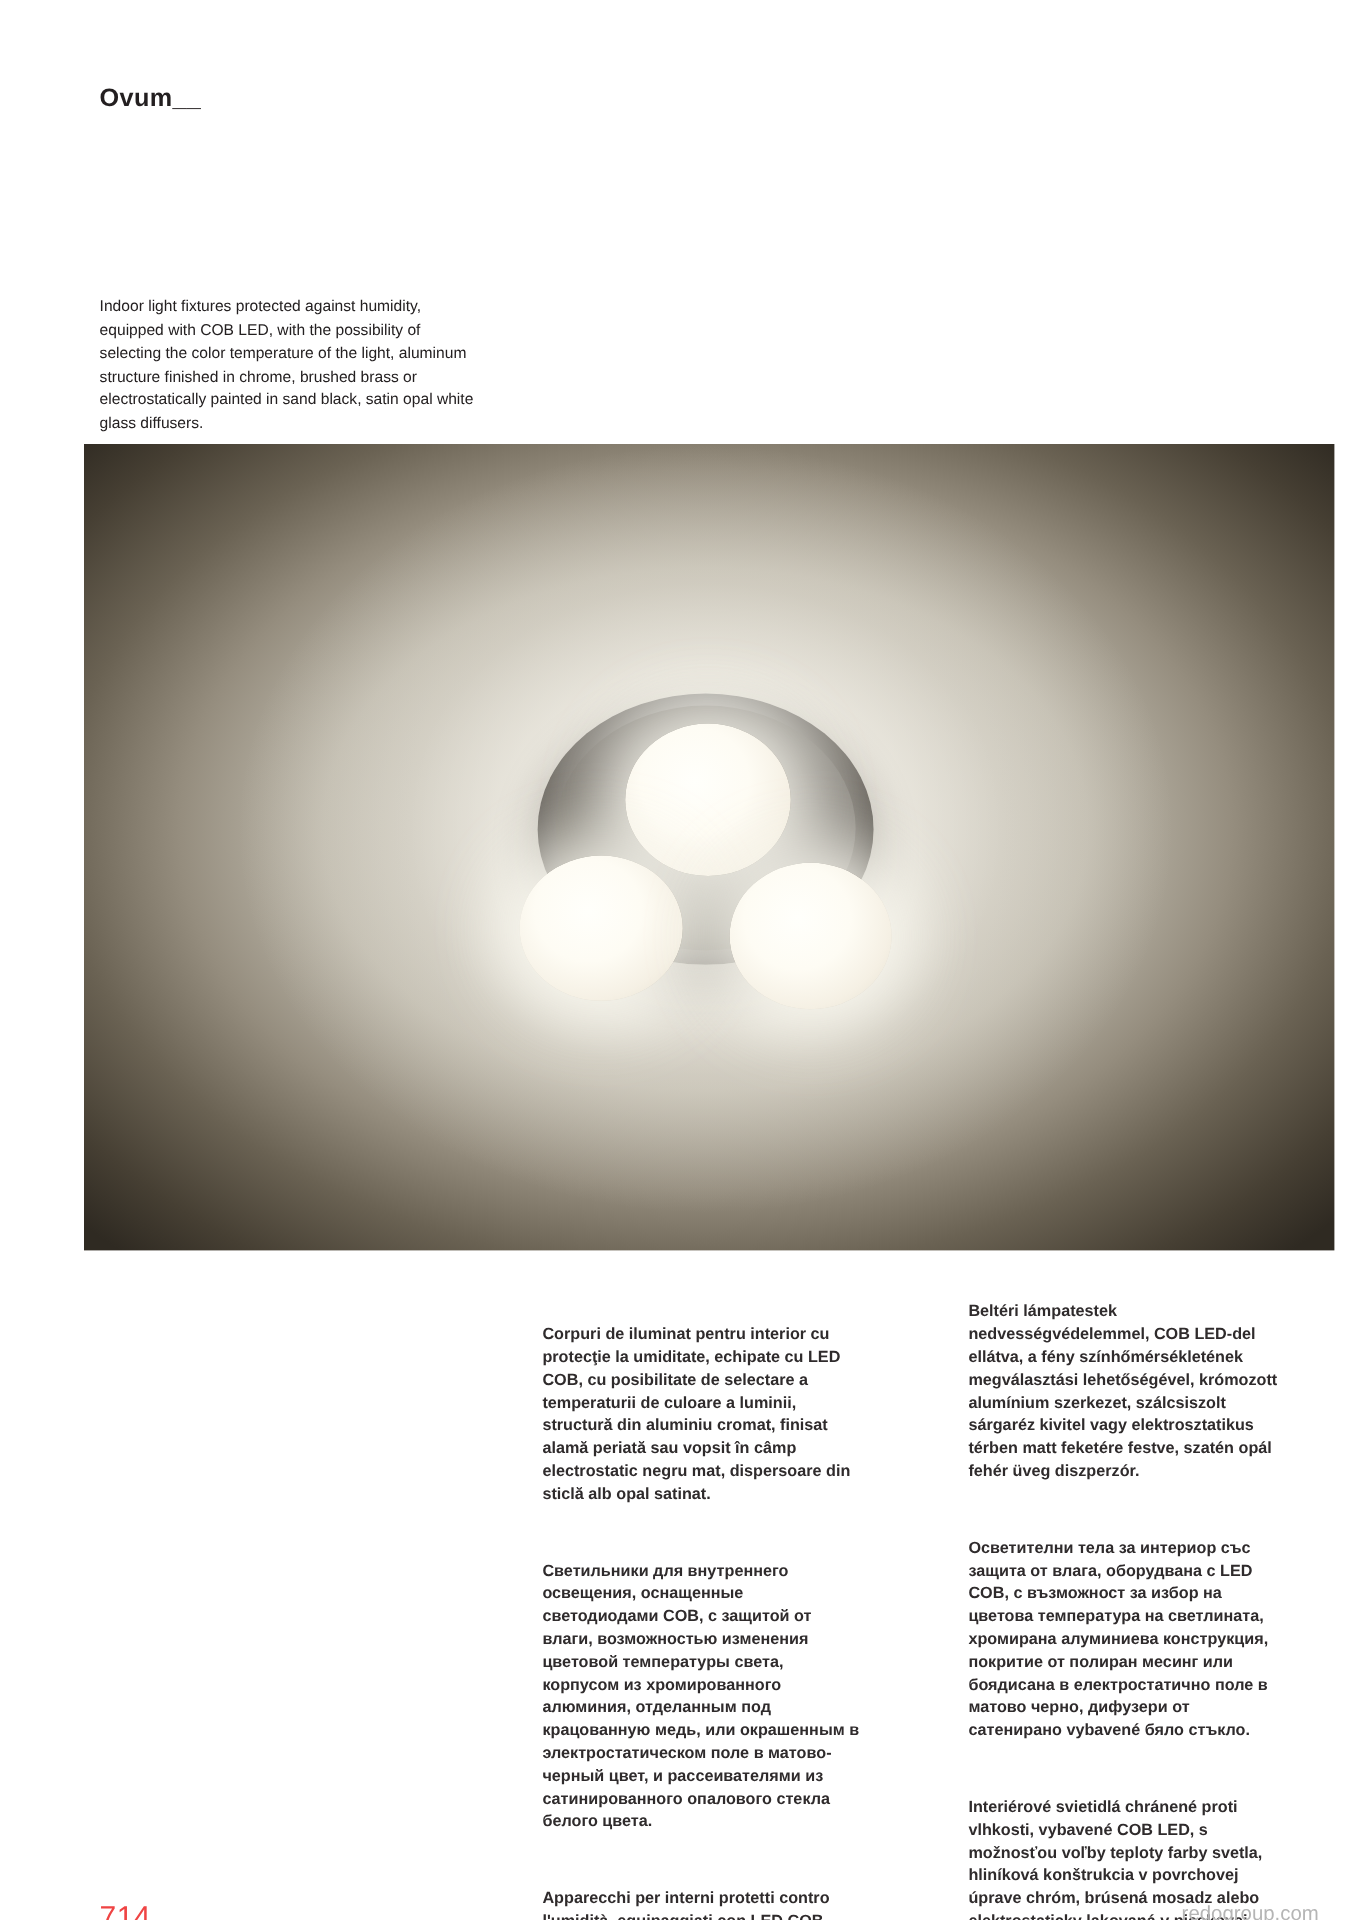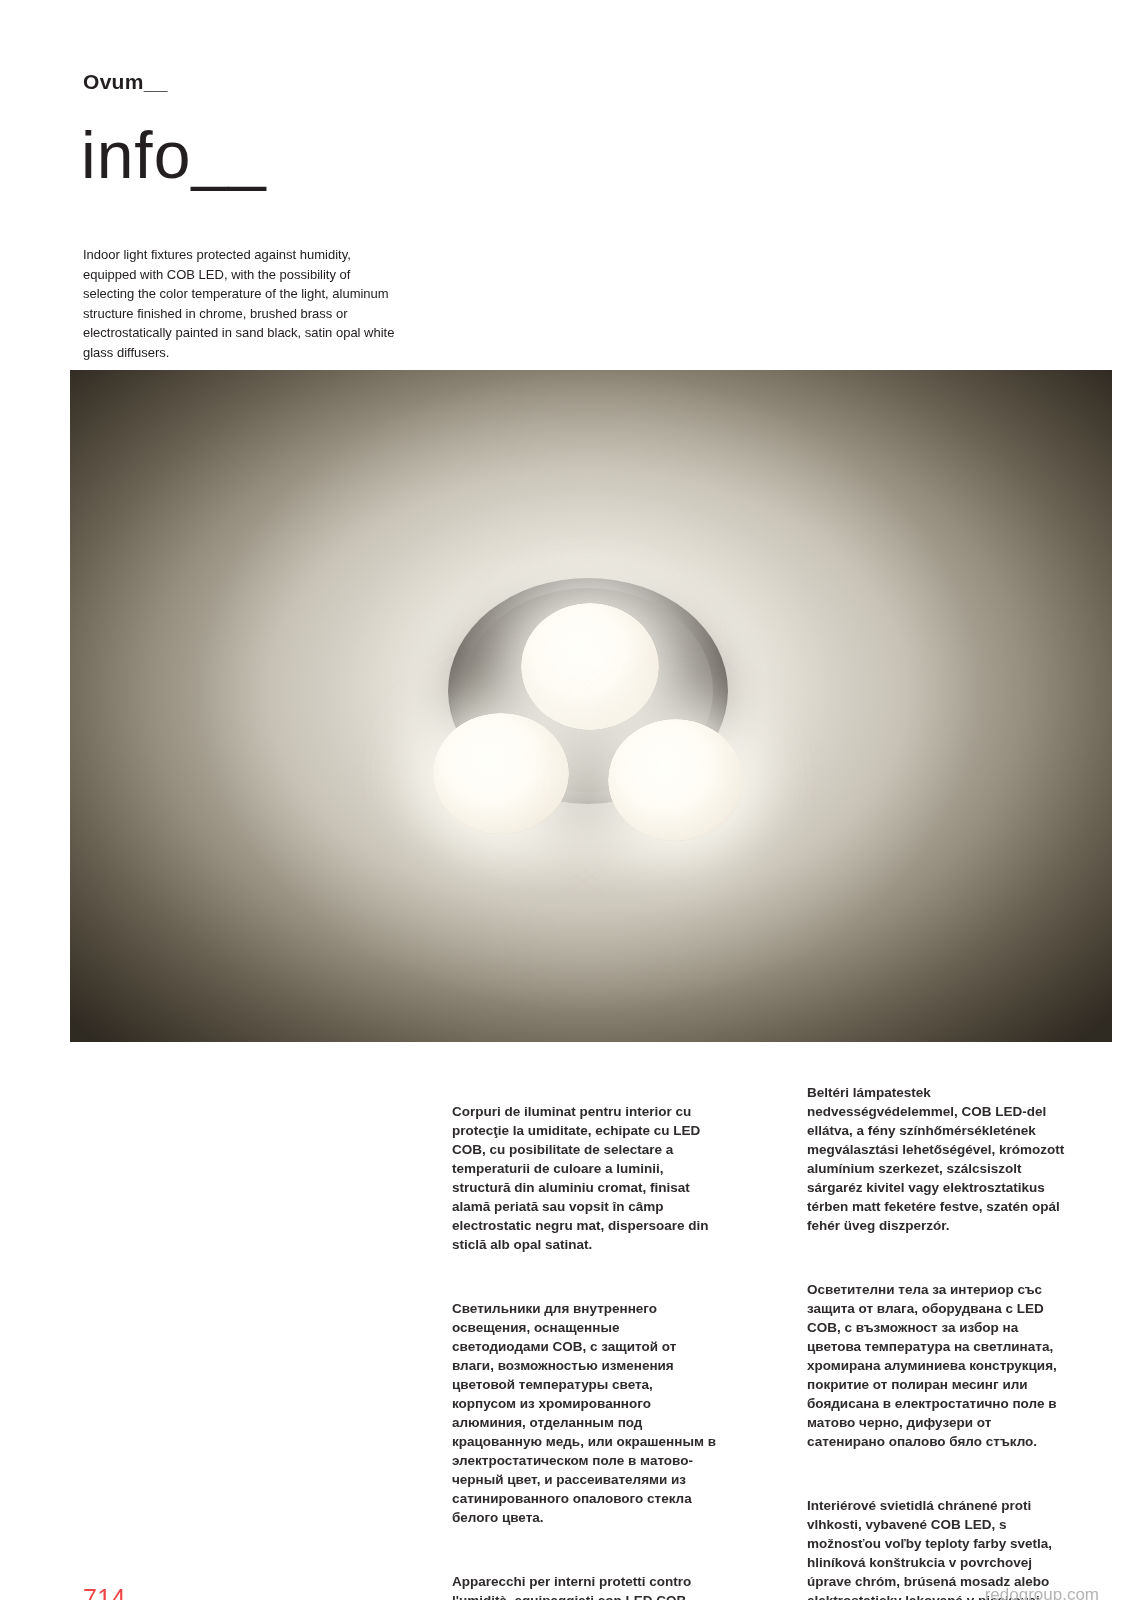--- a/index.html
+++ b/index.html
@@ -78,42 +78,41 @@
     font-size:17px; color:#b5b5b5; text-decoration:none;
   }
 </style>
 </head>
 <body>
 
 <div class="page">
 
   <div class="brand">Ovum__</div>
 
-  <h1 class="title">info__</h1>
 
   <p class="intro">Indoor light fixtures protected against humidity, equipped with COB LED, with the possibility of selecting the color temperature of the light, aluminum structure finished in chrome, brushed brass or electrostatically painted in sand black, satin opal white glass diffusers.</p>
 
   <div class="photo">
     <div class="glow"></div>
     <div class="canopy"></div>
     <div class="canopy-inner"></div>
     <div class="diffuser top"></div>
     <div class="diffuser left"></div>
     <div class="diffuser right"></div>
   </div>
 
   <div class="col left">
     <p>Corpuri de iluminat pentru interior cu protecţie la umiditate, echipate cu LED COB, cu posibilitate de selectare a temperaturii de culoare a luminii, structură din aluminiu cromat, finisat alamă periată sau vopsit în câmp electrostatic negru mat, dispersoare din sticlă alb opal satinat.</p>
     <p>Светильники для внутреннего освещения, оснащенные светодиодами COB, с защитой от влаги, возможностью изменения цветовой температуры света, корпусом из хромированного алюминия, отделанным под крацованную медь, или окрашенным в электростатическом поле в матово-черный цвет, и рассеивателями из сатинированного опалового стекла белого цвета.</p>
     <p>Apparecchi per interni protetti contro l'umidità, equipaggiati con LED COB, con possibilità di selezionare la temperatura colore della luce, struttura in alluminio cromato, con finitura ottone spazzolato o verniciato a polveri nero opaco, diffusori in vetro bianco opalino satinato.</p>
   </div>
 
   <div class="col right">
     <p>Beltéri lámpatestek nedvességvédelemmel, COB LED-del ellátva, a fény színhőmérsékletének megválasztási lehetőségével, krómozott alumínium szerkezet, szálcsiszolt sárgaréz kivitel vagy elektrosztatikus térben matt feketére festve, szatén opál fehér üveg diszperzór.</p>
-    <p>Осветителни тела за интериор със защита от влага, оборудвана с LED COB, с възможност за избор на цветова температура на светлината, хромирана алуминиева конструкция, покритие от полиран месинг или боядисана в електростатично поле в матово черно, дифузери от сатенирано опалово бяло стъкло.</p>
+    <p>Осветителни тела за интериор със защита от влага, оборудвана с LED COB, с възможност за избор на цветова температура на светлината, хромирана алуминиева конструкция, покритие от полиран месинг или боядисана в електростатично поле в матово черно, дифузери от сатенирано vybavené бяло стъкло.</p>
     <p>Interiérové svietidlá chránené proti vlhkosti, vybavené COB LED, s možnosťou voľby teploty farby svetla, hliníková konštrukcia v povrchovej úprave chróm, brúsená mosadz alebo elektrostaticky lakovaná v pieskovej čiernej farbe, difúzory zo saténového opálového bieleho skla.</p>
   </div>
 
   <div class="pageno">714</div>
 
   <a class="website" href="#">redogroup.com</a>
 
 </div>
 
 </body></html>

